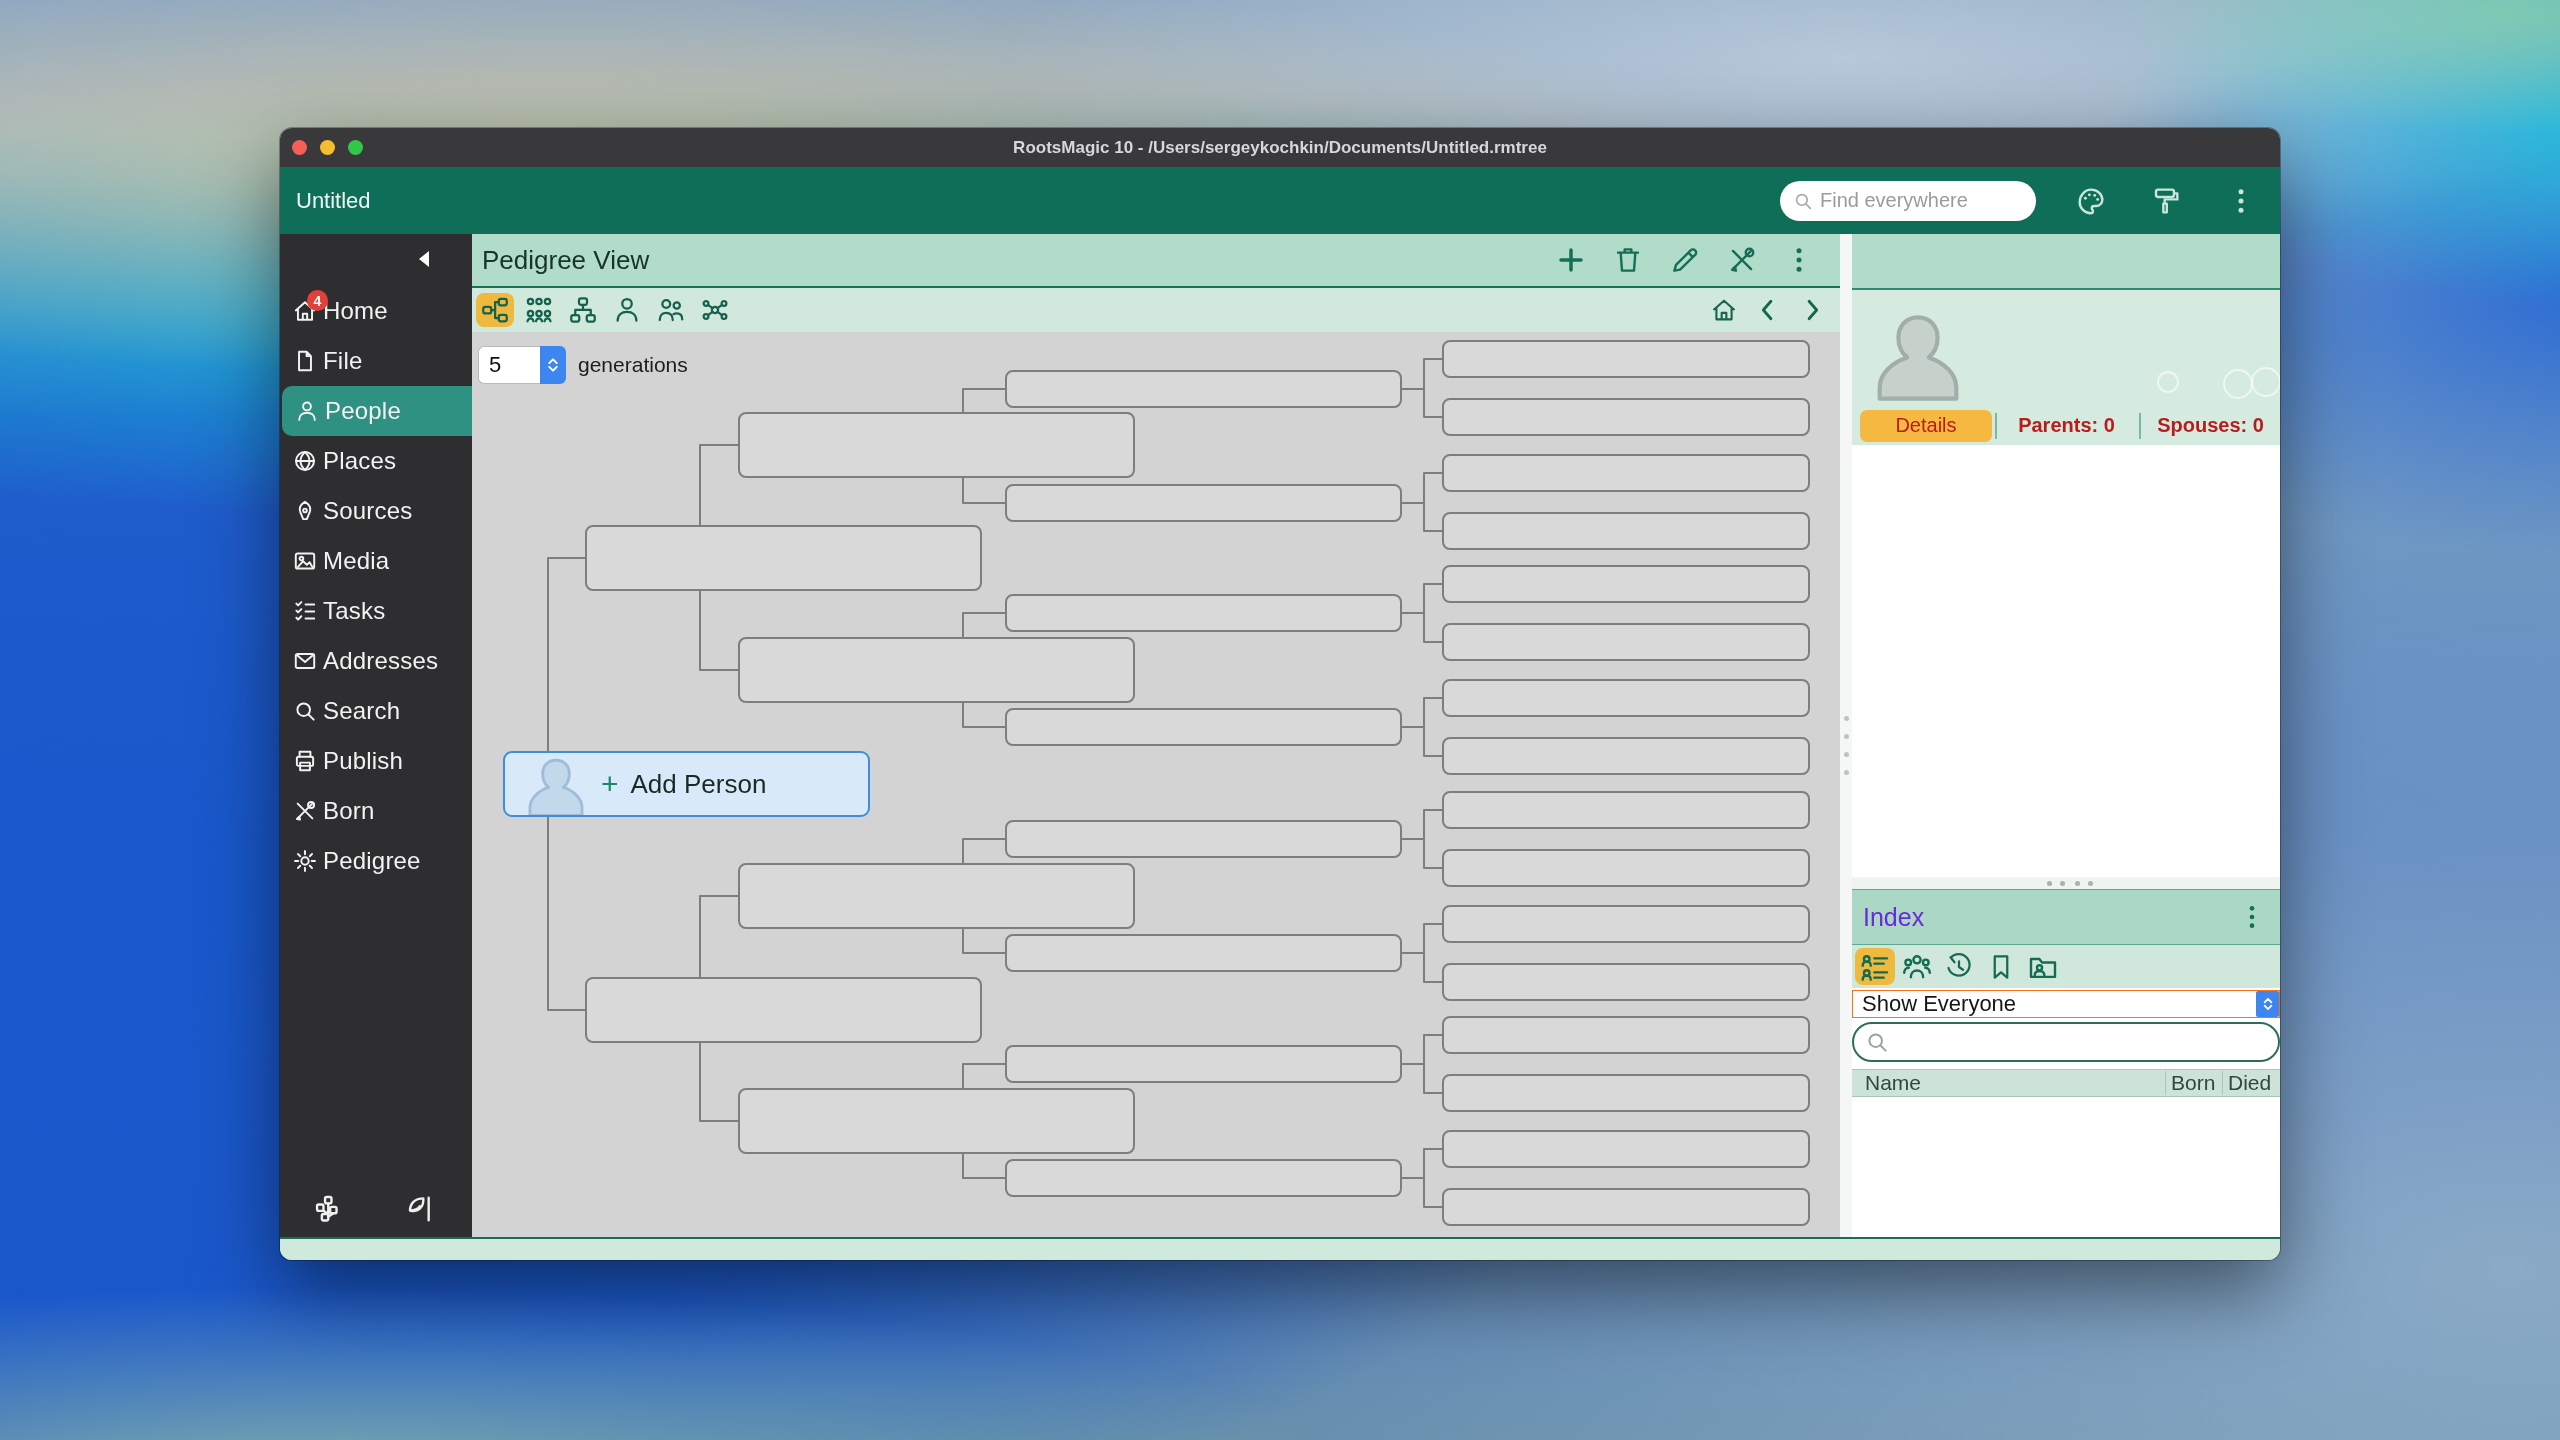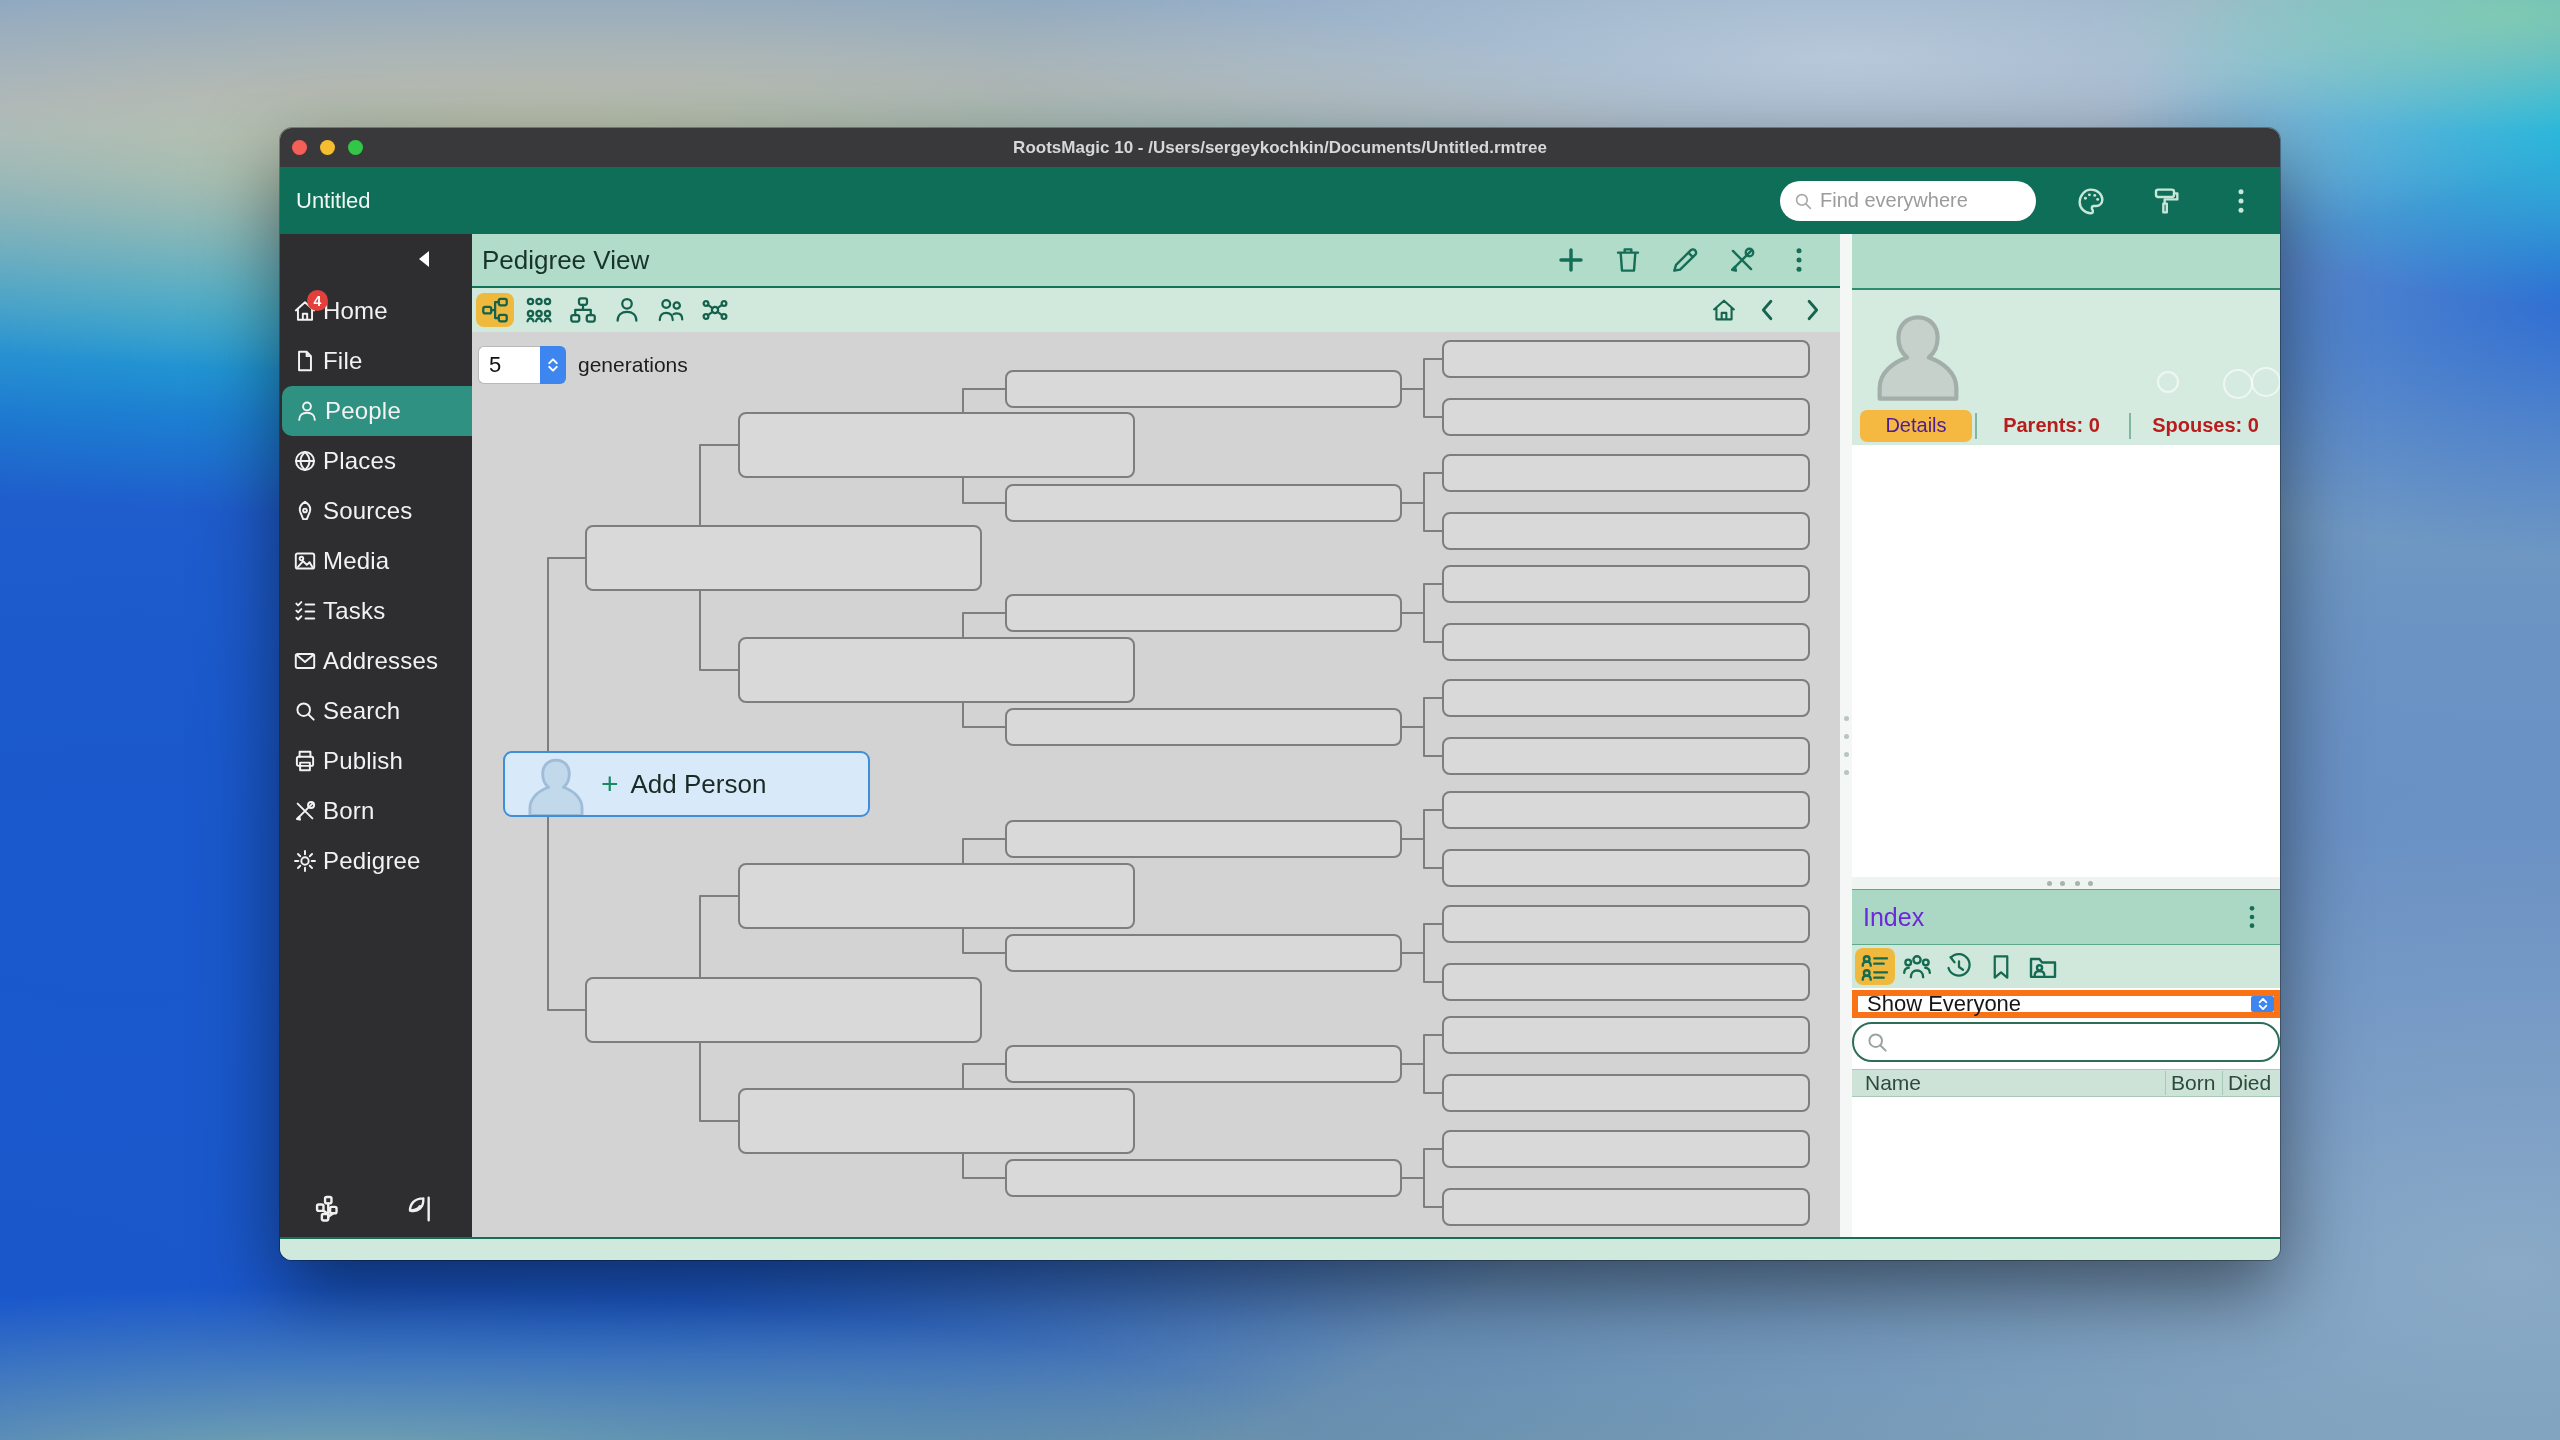--- a/index.html
+++ b/index.html
@@ -76,35 +76,35 @@
   
   .vsplit { width:12px; background:#f4f7f5; flex:none; position:relative;}
   .vsplit .dot{ position:absolute; left:4px; width:5px; height:5px; border-radius:50%; background:#b9c5bf;}
   
   .rpanel { width:428px; flex:none; display:flex; flex-direction:column; background:#fff; position:relative;}
   .rp-head { height:56px; background:#b1dcca; border-bottom:2px solid #2e8b6e; flex:none;}
   .rp-avatar { height:155px; background:#d6ebe0; position:relative; flex:none;}
   .avatar { position:absolute; left:16px; top:17px; width:100px; height:97px; color:#c7d1cc; }
   .faint-circle { position:absolute; border:2.5px solid rgba(255,255,255,.6); border-radius:50%; }
   .tabs { position:absolute; left:0; right:0; bottom:3px; height:33px; display:flex; align-items:center; }
-  .tab-details { width:112px; height:32px; margin-left:8px; background:#f5b942; border-radius:7px; display:flex; align-items:center; justify-content:center; font-size:20px; color:#4c1d95; font-weight:500;}
+  .tab-details { width:132px; height:32px; margin-left:8px; background:#f5b942; border-radius:7px; display:flex; align-items:center; justify-content:center; font-size:20px; color:#b91c1c; font-weight:500;}
   .tabsep { width:2px; height:26px; background:#7fb7a2; margin:0 0 0 3px;}
   .tab { flex:1; text-align:center; font-size:20px; color:#b91c1c; font-weight:700;}
   .rp-white { height:432px; flex:none; background:#fff; }
   .rp-dots { height:12px; background:#eef4ef; position:relative; flex:none;}
   .rp-dots .dot { position:absolute; top:4px; width:5px; height:5px; border-radius:50%; background:#a7b3ad; }
   .rp-ixhead { height:56px; background:#abd8c5; border-top:1.5px solid #5ea88c; border-bottom:1.5px solid #5ea88c; display:flex; align-items:center; flex:none;}
   .rp-ixhead .ix-title { font-size:25px; color:#6d28d9; margin-left:11px; }
   .rp-ixhead .spacer{flex:1;}
   .rp-ixhead .hact{ margin-right:12px; }
   .rp-ixicons { height:43px; background:#d0e8db; display:flex; align-items:center; flex:none;}
   .ixbtn { width:40px; height:37px; margin-left:2px; border-radius:8px; display:flex; align-items:center; justify-content:center; color:#156a52;}
   .ixbtn.sel { background:#efb93e; margin-left:3px;}
   .rp-index-body { background:#fff; flex:1; display:flex; flex-direction:column;}
-  .ix-dropdown { height:28px; background:#fff; border:6px solid #f97316; display:flex; align-items:center; position:relative; flex:none; margin-top:2px;}
+  .ix-dropdown { height:28px; background:#fff; border:1px solid #f97316; display:flex; align-items:center; position:relative; flex:none; margin-top:2px;}
   .ix-dropdown .val { font-size:22px; color:#161616; margin-left:9px;}
   .ix-dropdown .dstep { position:absolute; right:0; top:0; width:23px; height:100%; background:#3d86f0; color:#fff; display:flex; align-items:center; justify-content:center; border-radius:2px;}
   .ix-search { height:40px; border:2px solid #2e6e58; border-radius:20px; margin:4px 0 0 0; display:flex; align-items:center; padding-left:10px; color:#9aa39e; flex:none;}
   .ix-thead { height:28px; margin-top:7px; background:#cde3d7; border-top:1px solid #a8c8b8; border-bottom:1px solid #a8c8b8; display:flex; align-items:center; font-size:21px; color:#2c4a3e; flex:none;}
   .ix-thead .c-name { flex:1; padding-left:13px; }
   .ix-thead .c-born { width:57px; border-left:1.5px solid #a8c8b8; padding-left:5px;}
   .ix-thead .c-died { width:58px; border-left:1.5px solid #a8c8b8; padding-left:5px;}
   .statusbar { height:34px; background:#cfe9dd; border-top:2px solid #156f58; }
 </style>
 </head>

